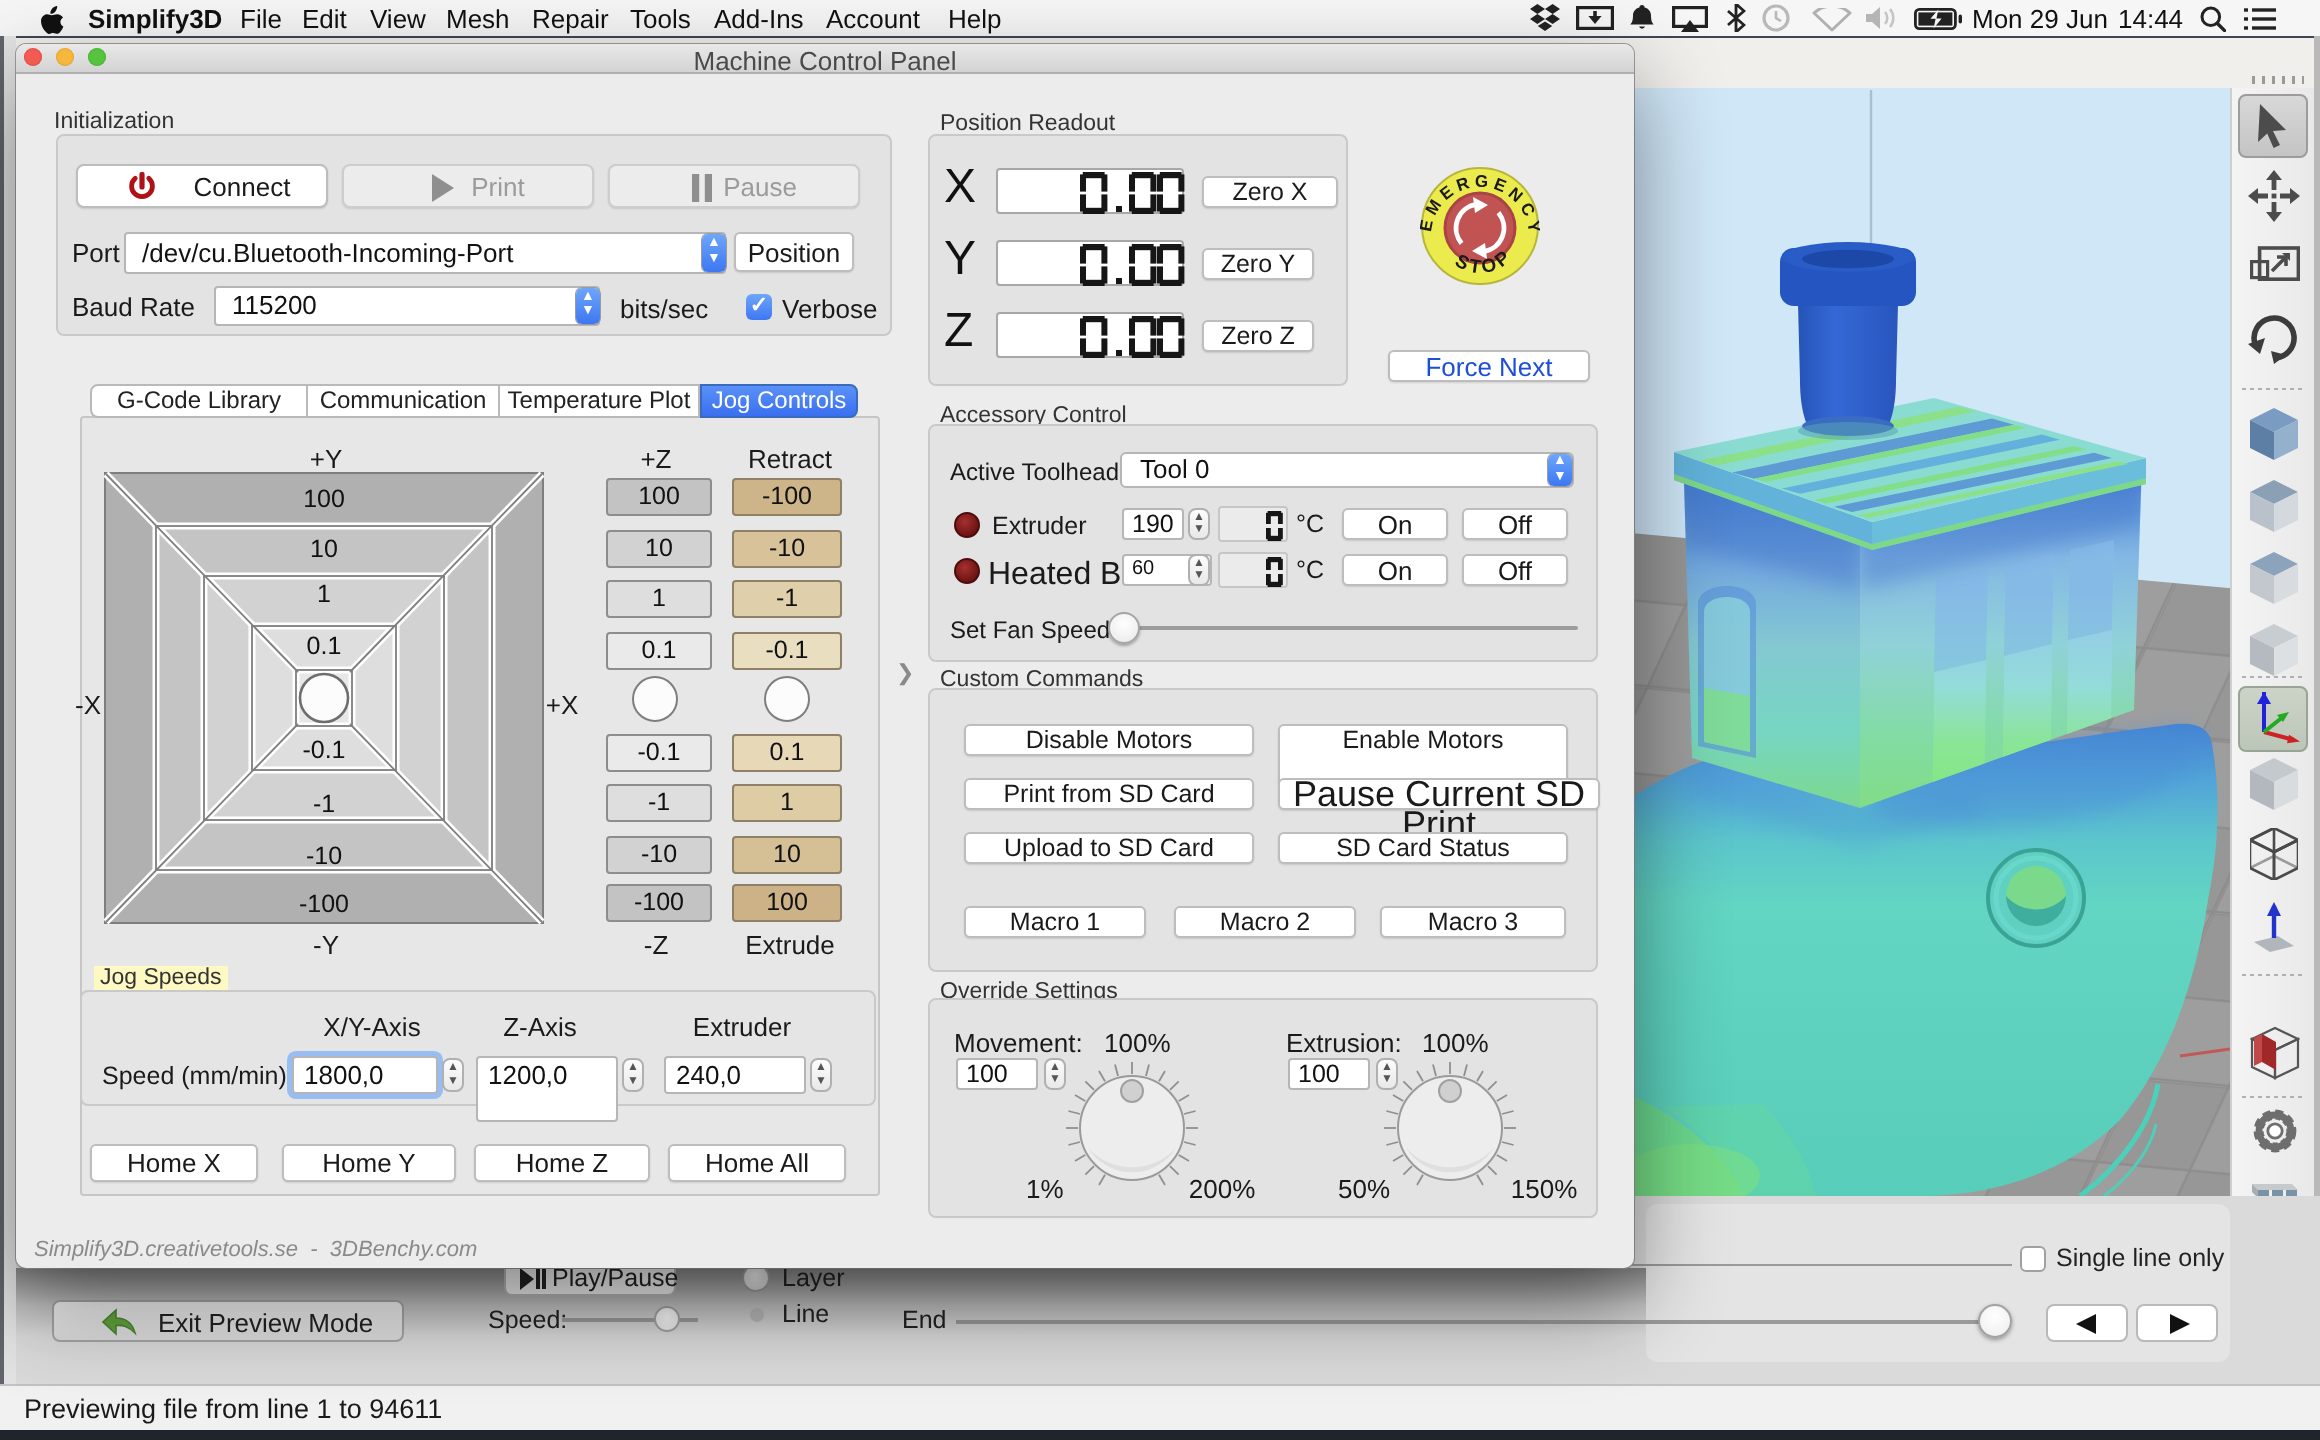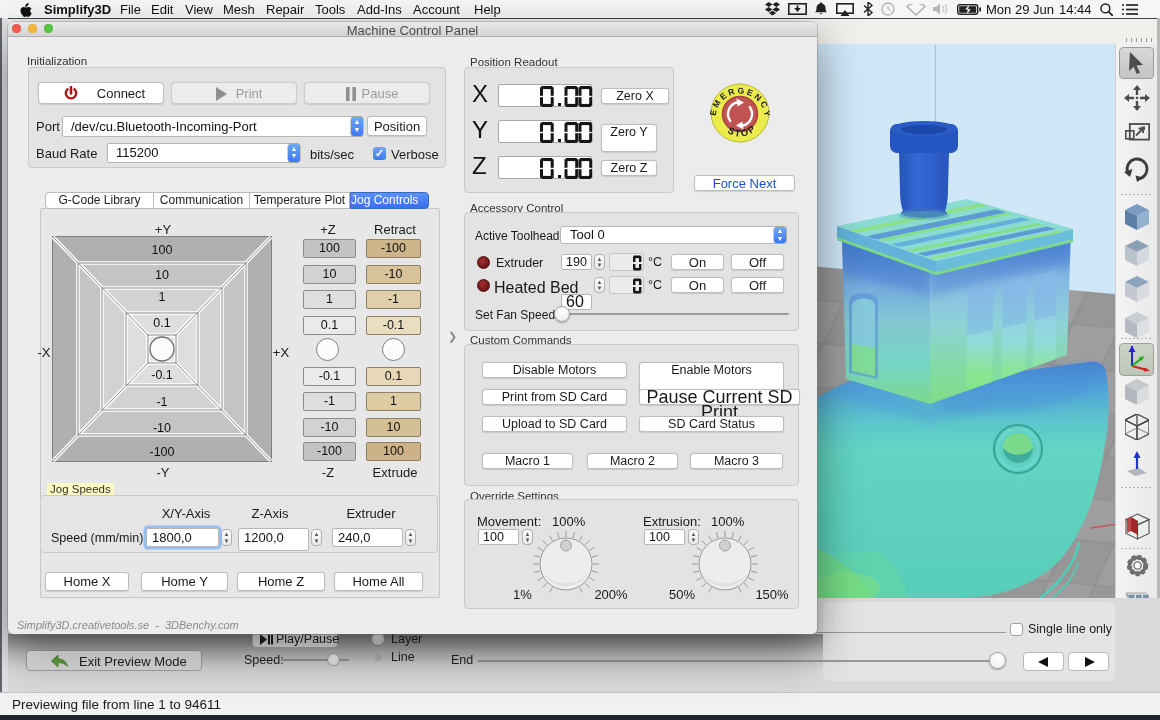--- a/index.html
+++ b/index.html
@@ -418,21 +418,21 @@
         <div class="arrws" style="top:8px;">▼</div>
       </div>
 <div class="lbl" style="left:302px;top:125px;">bits/sec</div>
 <div class="abs" style="left:365px;top:125px;width:13px;height:13px;border-radius:3px;background:linear-gradient(#6ea6f9,#3d77f2);color:#fff;font-size:11px;line-height:13px;text-align:center;font-weight:bold;">✓</div>
 <div class="lbl" style="left:383px;top:125px;">Verbose</div>
 
 <div class="abs" style="left:32px;top:186px;width:400px;height:390px;background:#e7e7e7;border:1px solid #c6c6c6;border-radius:2px;box-sizing:border-box;"></div>
 <div class="abs" style="left:37px;top:170px;width:109px;height:17px;background:#fff;border:1px solid #b9b9b9;border-radius:4px 0 0 4px;box-sizing:border-box;font-size:12px;text-align:center;line-height:15px;color:#222;">G-Code Library</div>
 <div class="abs" style="left:146px;top:170px;width:96px;height:17px;background:#fff;border:1px solid #b9b9b9;border-left:none;box-sizing:border-box;font-size:12px;text-align:center;line-height:15px;color:#222;">Communication</div>
 <div class="abs" style="left:242px;top:170px;width:100px;height:17px;background:#fff;border:1px solid #b9b9b9;border-left:none;box-sizing:border-box;font-size:12px;text-align:center;line-height:15px;color:#222;">Temperature Plot</div>
-<div class="abs" style="left:342px;top:170px;width:79px;height:17px;background:linear-gradient(#5a91f7,#3a6ff0);border:1px solid #3a6abf;border-radius:0 4px 4px 0;box-sizing:border-box;font-size:12px;line-height:15px;color:#fff;">Jog Controls</div>
+<div class="abs" style="left:342px;top:170px;width:79px;height:17px;background:linear-gradient(#5a91f7,#3a6ff0);border:1px solid #3a6abf;border-radius:0 4px 4px 0;box-sizing:border-box;font-size:12px;text-align:center;line-height:15px;color:#fff;">Jog Controls</div>
 
 <svg class="abs" style="left:44px;top:214px;" width="220" height="226" viewBox="0 0 220 226">
   <rect x="0.5" y="0.5" width="219" height="225" fill="#b0b0b0" stroke="#7e7e7e" stroke-width="1"></rect>
   <rect x="26" y="27" width="168" height="172" fill="#c4c4c4" stroke="#fff" stroke-width="3.5"></rect>
   <rect x="50" y="52" width="120" height="122" fill="#d2d2d2" stroke="#fff" stroke-width="3.5"></rect>
   <rect x="74" y="77" width="72" height="72" fill="#dedede" stroke="#fff" stroke-width="3.5"></rect>
   <rect x="96" y="99" width="28" height="28" fill="#e7e7e7" stroke="#fff" stroke-width="3.5"></rect>
   <g stroke="#fff" stroke-width="3.5">
     <line x1="1" y1="1" x2="97" y2="100"></line>
           <line x1="219" y1="1" x2="123" y2="100"></line>
@@ -494,21 +494,21 @@
 <div class="sec" style="left:39px;top:461px;background:#fef9c3;padding:0 3px;">Jog Speeds</div>
 <div class="lbl" style="left:148px;top:484px;width:60px;text-align:center;">X/Y-Axis</div>
 <div class="lbl" style="left:232px;top:484px;width:60px;text-align:center;">Z-Axis</div>
 <div class="lbl" style="left:333px;top:484px;width:60px;text-align:center;">Extruder</div>
 <div class="lbl" style="left:43px;top:509px;font-size:12.5px;">Speed (mm/min)</div>
 <div class="field" style="left:138px;top:506px;width:73px;height:19px;line-height:17px;padding-left:5px;box-shadow:0 0 0 2.5px #97bdf3;">1800,0</div>
 <div class="stepgray" style="left:213px;top:507px;">
         <div class="arrws" style="top:1px;color:#555;font-size:6px;line-height:7px;">▲</div>
         <div class="arrws" style="top:8px;color:#555;font-size:6px;line-height:7px;">▼</div>
       </div>
-<div class="field" style="left:230px;top:506px;width:71px;height:23px;line-height:17px;padding-left:5px;">1200,0</div>
+<div class="field" style="left:230px;top:506px;width:71px;height:33px;line-height:17px;padding-left:5px;">1200,0</div>
 <div class="stepgray" style="left:303px;top:507px;">
         <div class="arrws" style="top:1px;color:#555;font-size:6px;line-height:7px;">▲</div>
         <div class="arrws" style="top:8px;color:#555;font-size:6px;line-height:7px;">▼</div>
       </div>
 <div class="field" style="left:324px;top:506px;width:71px;height:19px;line-height:17px;padding-left:5px;">240,0</div>
 <div class="stepgray" style="left:397px;top:507px;">
         <div class="arrws" style="top:1px;color:#555;font-size:6px;line-height:7px;">▲</div>
         <div class="arrws" style="top:8px;color:#555;font-size:6px;line-height:7px;">▼</div>
       </div>
 
@@ -558,21 +558,21 @@
           <use href="#seg0" x="65.5" y="1"></use>
           <use href="#seg0" x="79.5" y="1"></use>
         </svg></div>
 <div class="field" style="left:490px;top:134px;width:94px;height:23px;border-color:#a8a8a8;"><svg width="94" height="23" viewBox="0 0 94 23">
           <use href="#seg0" x="41" y="1"></use>
           <rect x="59" y="18" width="3" height="3" fill="#161616"></rect>
           <use href="#seg0" x="65.5" y="1"></use>
           <use href="#seg0" x="79.5" y="1"></use>
         </svg></div>
 <div class="btn" style="left:593px;top:66px;width:68px;height:16px;line-height:15px;font-size:12.5px;border-radius:3px;">Zero X</div>
-<div class="btn" style="left:593px;top:102px;width:56px;height:28px;line-height:15px;font-size:12.5px;border-radius:3px;">Zero Y</div>
+<div class="btn" style="left:593px;top:102px;width:56px;height:16px;line-height:15px;font-size:12.5px;border-radius:3px;">Zero Y</div>
 <div class="btn" style="left:593px;top:138px;width:56px;height:16px;line-height:15px;font-size:12.5px;border-radius:3px;">Zero Z</div>
 <div class="abs" id="estop" style="left:702px;top:61px;width:60px;height:60px;">
 <svg width="60" height="60" viewBox="0 0 60 60">
   <circle cx="30" cy="30" r="29" fill="#eceb4e" stroke="#b8b63a" stroke-width="1"></circle>
   <circle cx="30" cy="31" r="17.5" fill="#c25353"></circle>
   <circle cx="30" cy="31" r="17.5" fill="none" stroke="#a84444" stroke-width="1.5"></circle>
   <path d="M 27.9 19.2 A 12 12 0 0 0 20.8 38.7" fill="none" stroke="#ffffff" stroke-width="2.4"></path>
   <path d="M 32.1 42.8 A 12 12 0 0 0 39.2 23.3" fill="none" stroke="#ffffff" stroke-width="2.4"></path>
   <path d="M 26.5 15.5 L 34 19.5 L 27.5 23.5 Z" fill="#fff"></path>
   <path d="M 33.5 46.5 L 26 42.5 L 32.5 38.5 Z" fill="#fff"></path>
@@ -603,21 +603,21 @@
 <div class="field" style="left:601px;top:231px;width:35px;height:18px;background:#ebebeb;border-color:#c6c6c6;">
         <svg width="33" height="16" viewBox="0 0 33 16" style="display:block;margin-top:1px;">
           <use href="#seg0s" x="23" y="0.5"></use>
         </svg>
       </div>
 <div class="lbl" style="left:640px;top:233px;font-size:12.5px;">°C</div>
 <div class="btn" style="left:663px;top:232px;width:53px;height:16px;line-height:15px;border-radius:3px;">On</div>
 <div class="btn" style="left:723px;top:232px;width:53px;height:16px;line-height:15px;border-radius:3px;">Off</div>
 <div class="abs" style="left:469px;top:257px;width:13px;height:13px;border-radius:50%;background:radial-gradient(circle at 40% 35%,#a53030,#6b1212 75%);border:1px solid #4c0d0d;box-sizing:border-box;"></div>
 <div class="lbl" style="left:486px;top:257px;font-size:16px;">Heated Bed</div>
-<div class="field" style="left:553px;top:272px;width:31px;height:16px;line-height:14px;padding-left:4px;font-size:16px;">60</div>
+<div class="field" style="left:553px;top:255px;width:45px;height:16px;line-height:14px;padding-left:4px;font-size:10px;">60</div>
 <div class="stepgray" style="left:586px;top:255px;height:16px;">
         <div class="arrws" style="top:1px;color:#555;font-size:6px;line-height:6px;">▲</div>
         <div class="arrws" style="top:7px;color:#555;font-size:6px;line-height:7px;">▼</div>
       </div>
 <div class="field" style="left:601px;top:254px;width:35px;height:18px;background:#ebebeb;border-color:#c6c6c6;">
         <svg width="33" height="16" viewBox="0 0 33 16" style="display:block;margin-top:1px;">
           <use href="#seg0s" x="23" y="0.5"></use>
         </svg>
       </div>
 <div class="lbl" style="left:640px;top:256px;font-size:12.5px;">°C</div>

